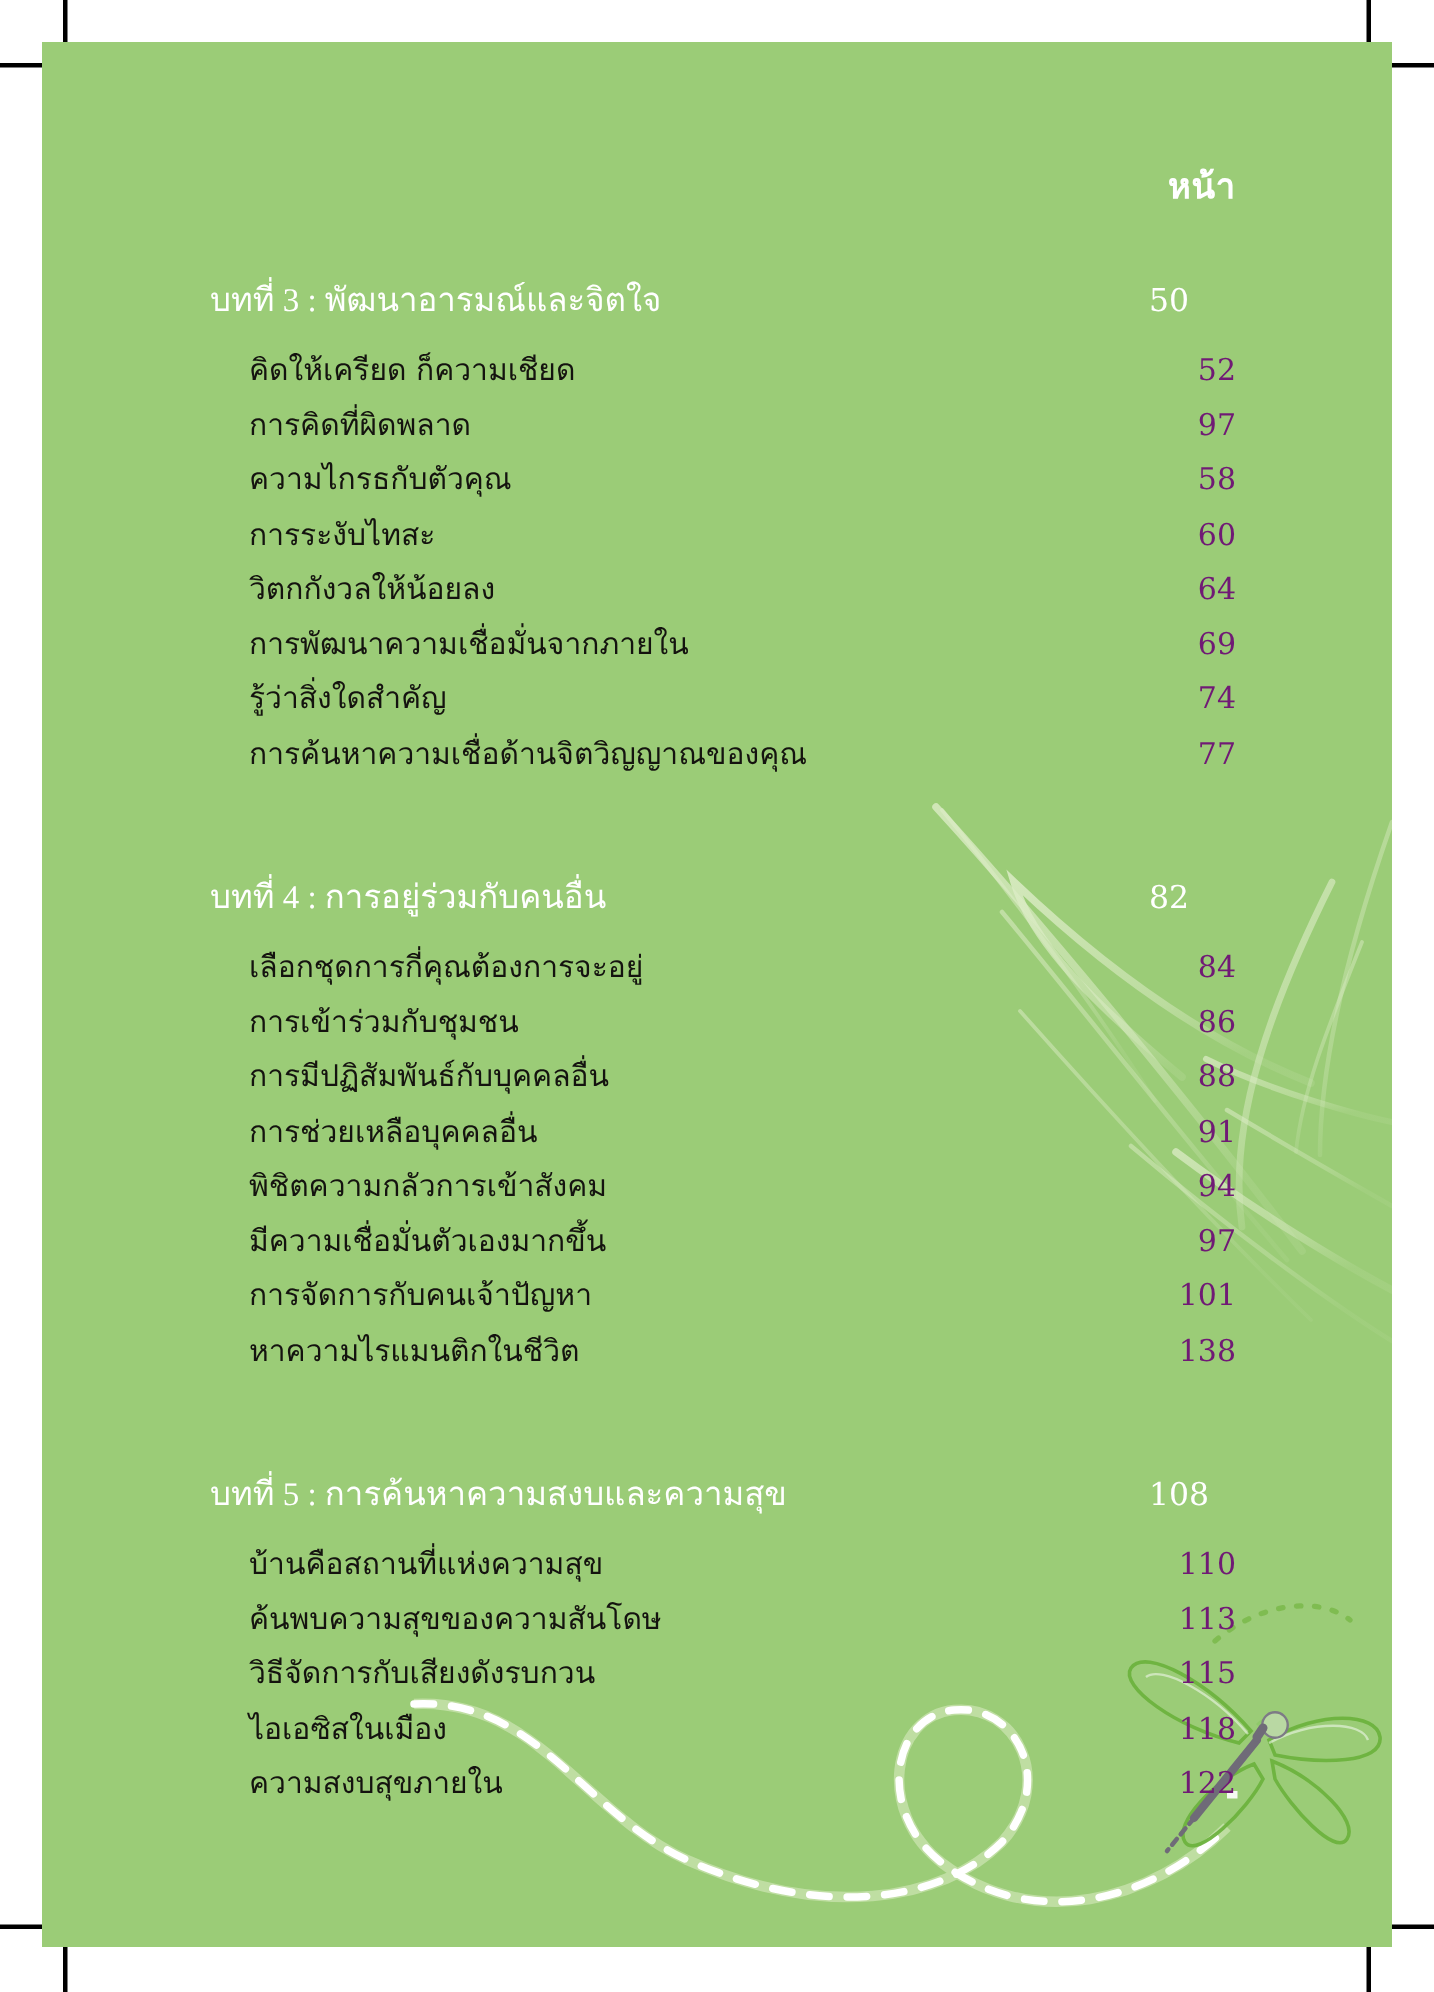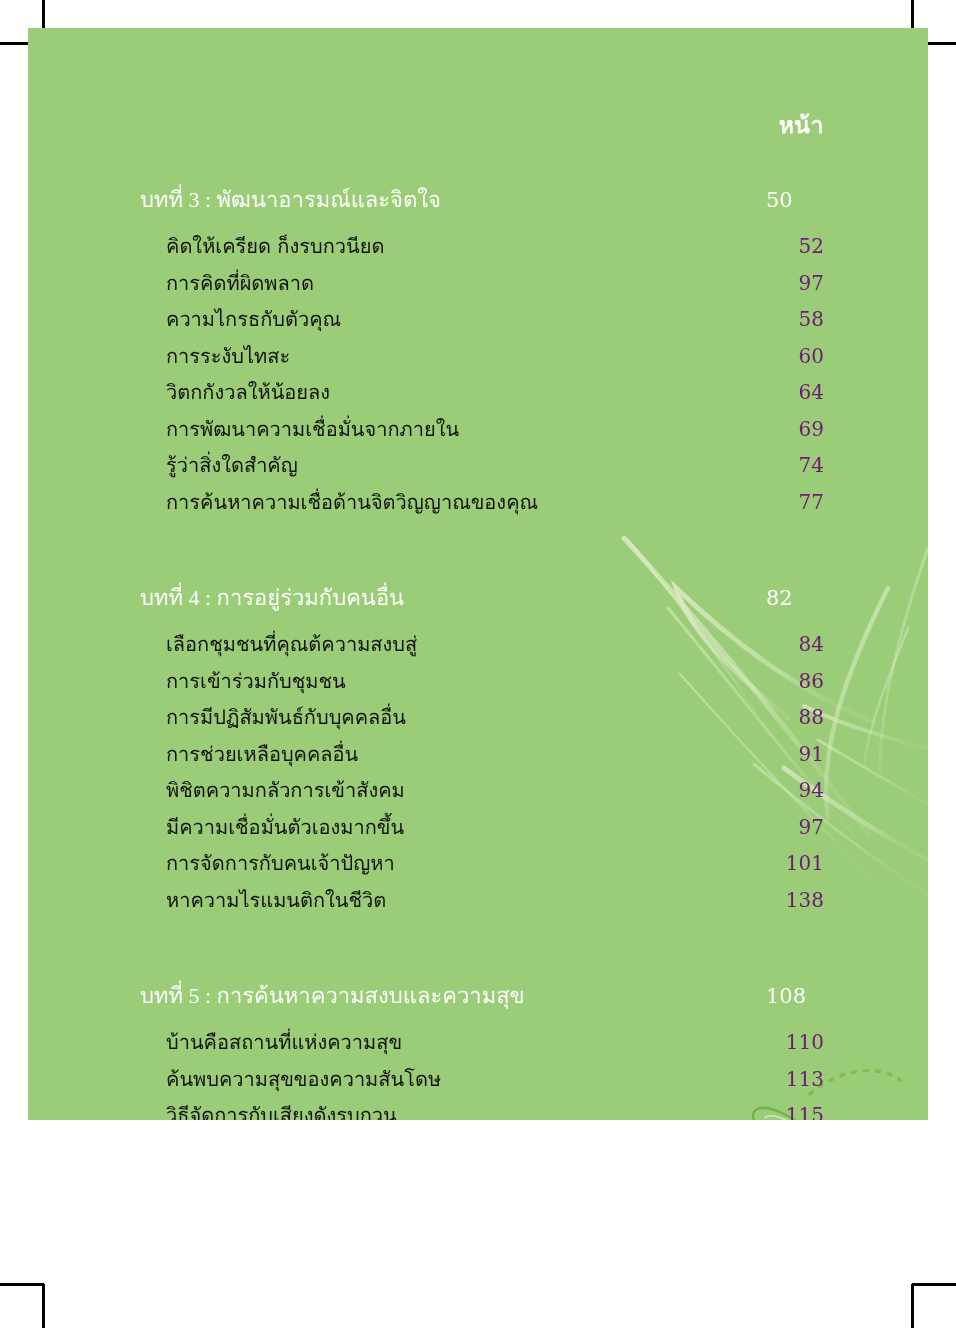--- a/index.html
+++ b/index.html
@@ -14,21 +14,21 @@
     position:absolute;left:0;top:0;width:956px;height:1328px;
   }
   
   .cropmark{position:absolute;background:#000;}
   .cm-v{width:3px;height:44px;}
   .cm-h{width:44px;height:3px;}
 
   
   .sheet{
     position:absolute;
-    left:28px;top:28px;width:900px;height:1092px;
+    left:28px;top:28px;width:900px;height:1270px;
     background:#9bcc77;
     overflow:hidden;
   }
   .sheet-deco{
     position:absolute;left:0;top:0;width:900px;height:1270px;
     pointer-events:none;
   }
 
   
   .toc{
@@ -162,21 +162,21 @@
     <div class="toc">
 
       <div class="page-header">หน้า</div>
 
       <div class="chapter-block">
         <div class="chapter-row">
           <span class="title">บทที่ 3 : พัฒนาอารมณ์และจิตใจ</span>
           <span class="pg">50</span>
         </div>
         <div class="entry-row">
-          <span class="title">คิดให้เครียด ก็งรบกวนียด</span>
+          <span class="title">คิดให้เครียด ก็ความเชียด</span>
           <span class="pg">52</span>
         </div>
         <div class="entry-row">
           <span class="title">การคิดที่ผิดพลาด</span>
           <span class="pg">97</span>
         </div>
         <div class="entry-row">
           <span class="title">ความไกรธกับตัวคุณ</span>
           <span class="pg">58</span>
         </div>
@@ -203,21 +203,21 @@
       </div>
 
       <div class="gap"></div>
 
       <div class="chapter-block">
         <div class="chapter-row">
           <span class="title">บทที่ 4 : การอยู่ร่วมกับคนอื่น</span>
           <span class="pg">82</span>
         </div>
         <div class="entry-row">
-          <span class="title">เลือกชุมชนที่คุณต้ความสงบสู่</span>
+          <span class="title">เลือกชุดการกี่คุณต้องการจะอยู่</span>
           <span class="pg">84</span>
         </div>
         <div class="entry-row">
           <span class="title">การเข้าร่วมกับชุมชน</span>
           <span class="pg">86</span>
         </div>
         <div class="entry-row">
           <span class="title">การมีปฏิสัมพันธ์กับบุคคลอื่น</span>
           <span class="pg">88</span>
         </div>
@@ -256,20 +256,21 @@
         </div>
         <div class="entry-row">
           <span class="title">ค้นพบความสุขของความสันโดษ</span>
           <span class="pg">113</span>
         </div>
         <div class="entry-row">
           <span class="title">วิธีจัดการกับเสียงดังรบกวน</span>
           <span class="pg">115</span>
         </div>
         <div class="entry-row">
+          <span class="title">ไอเอซิสในเมือง</span>
           <span class="pg">118</span>
         </div>
         <div class="entry-row">
           <span class="title">ความสงบสุขภายใน</span>
           <span class="pg">122</span>
         </div>
       </div>
 
     </div>
   </div>

